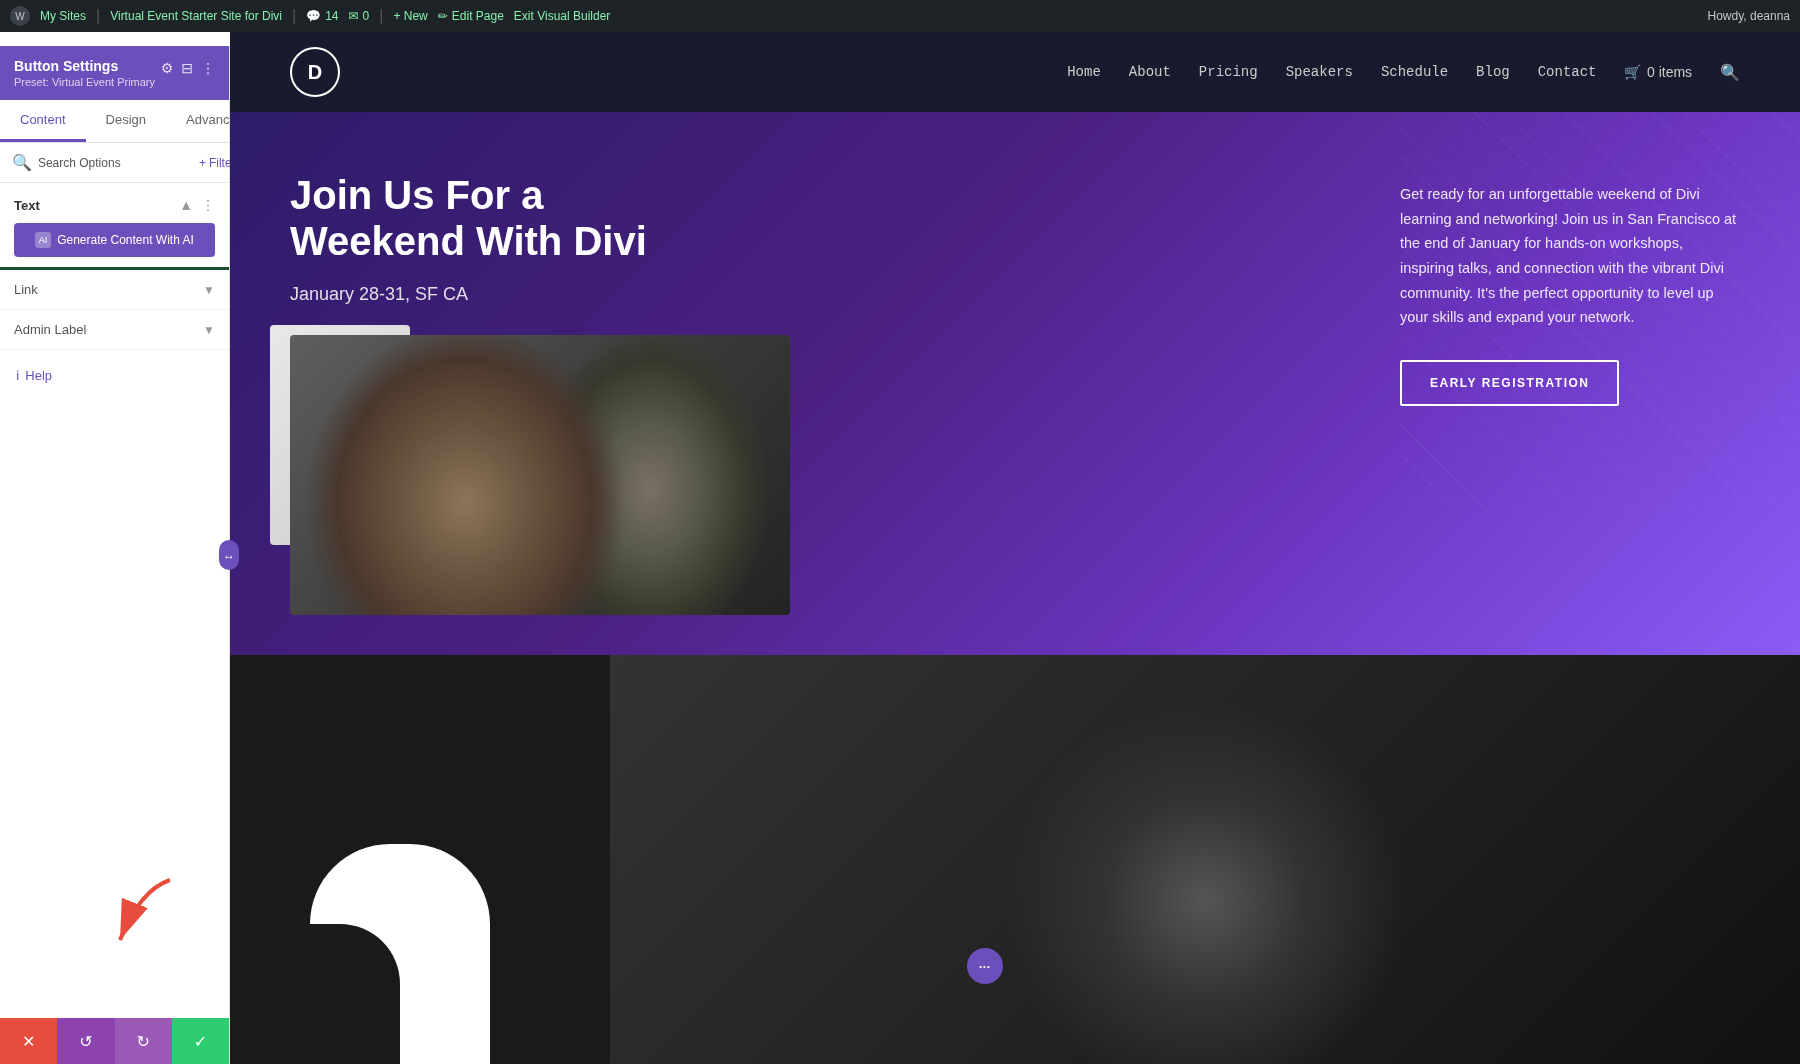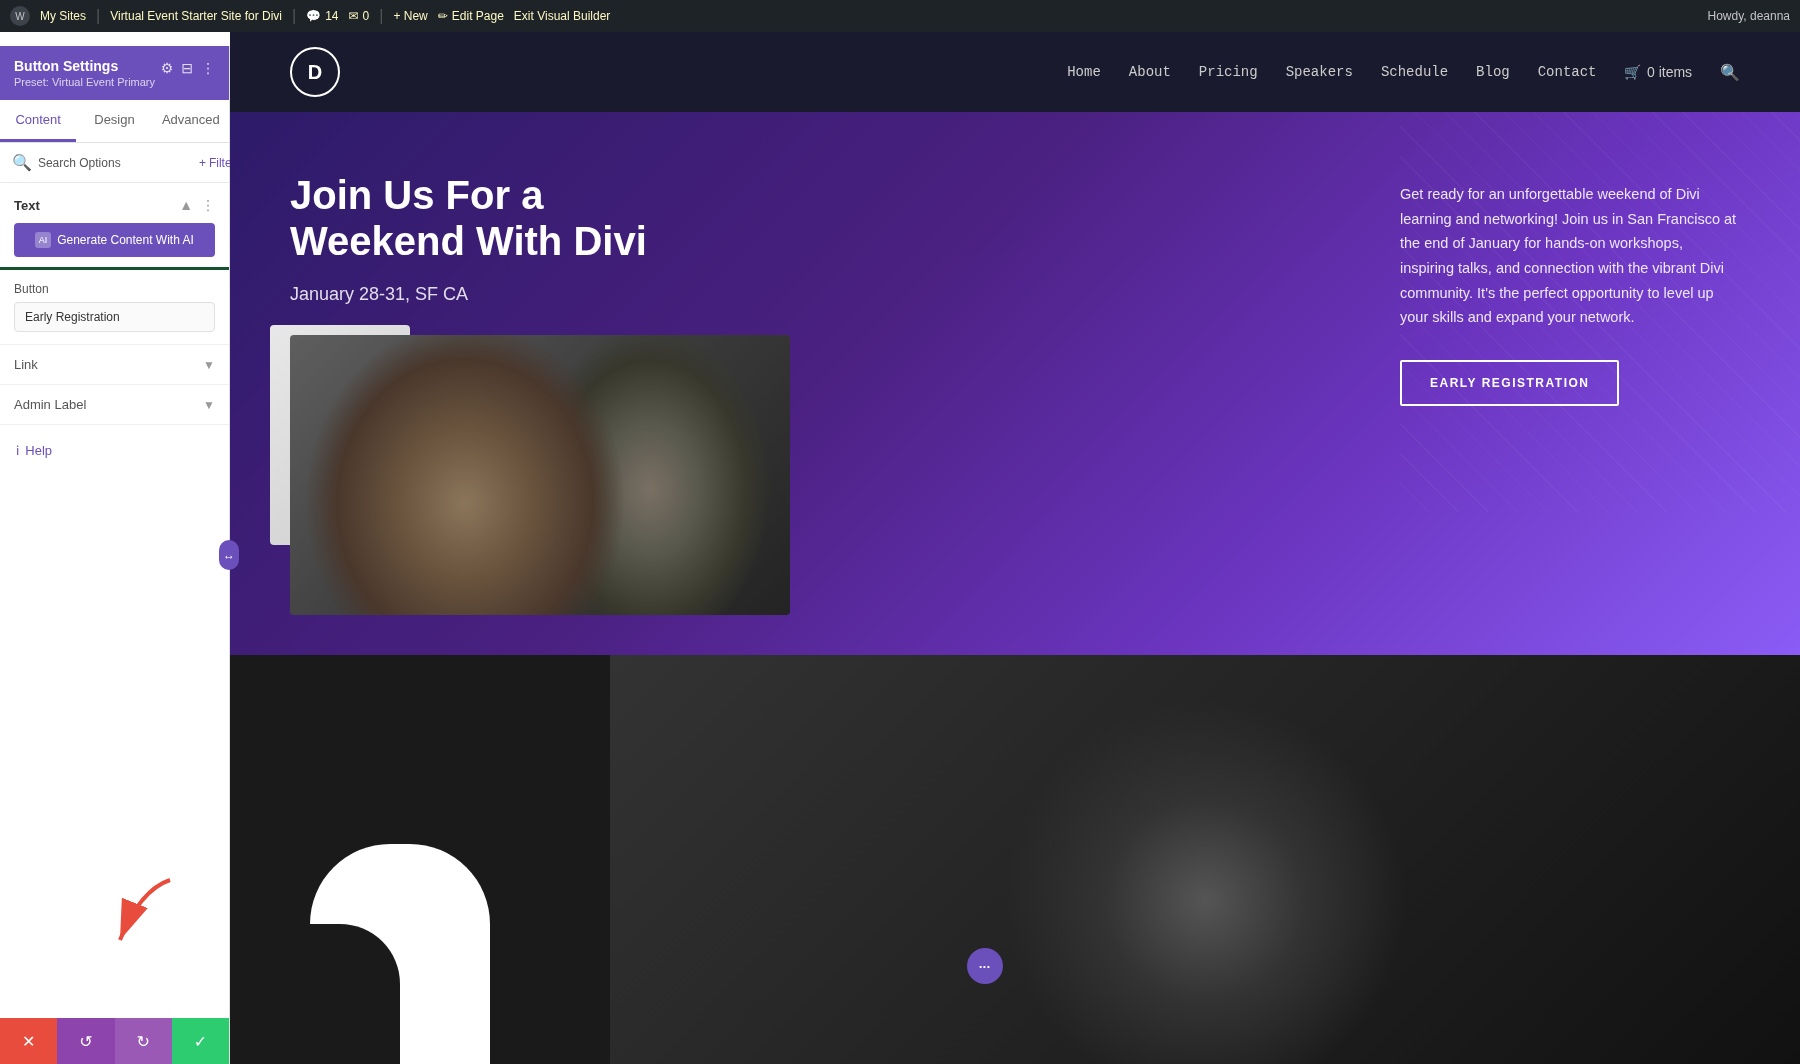--- a/index.html
+++ b/index.html
@@ -16,21 +16,21 @@
       flex-shrink: 0;
       z-index: 100;
     }
     .admin-bar-left {
       display: flex;
       align-items: center;
       gap: 10px;
       flex: 1;
     }
     .admin-bar-item {
-      color: #fef9c3;
+      color: #86efac;
       font-size: 12px;
       display: flex;
       align-items: center;
       gap: 4px;
       white-space: nowrap;
     }
     .admin-bar-right {
       color: #c3c4c7;
       font-size: 12px;
     }
@@ -93,22 +93,21 @@
       cursor: pointer;
     }
 
     
     .panel-tabs {
       display: flex;
       border-bottom: 1px solid #e0e0e0;
     }
     .panel-tab {
       flex: 1;
-      text-align: center;
-      padding: 12px 4px;
+      padding: 12px 20px;
       font-size: 13px;
       color: #666;
       cursor: pointer;
       border-bottom: 3px solid transparent;
     }
     .panel-tab.active {
       color: #6B4FBB;
       border-bottom-color: #6B4FBB;
       font-weight: 500;
     }
@@ -582,24 +581,20 @@
           <span class="section-icon">▲</span>
           <span class="section-icon">⋮</span>
         </div>
       </div>
       <button class="generate-btn">
         <span class="ai-icon">AI</span>
         <span>Generate Content With AI</span>
       </button>
     </div>
 
-    <div class="button-section">
-      <div class="button-label">Button</div>
-      <input type="text" class="button-input" value="Early Registration" style="">
-    </div>
 
     <div class="collapsible-section">
       <span class="collapsible-title">Link</span>
       <span class="chevron">▼</span>
     </div>
 
     <div class="collapsible-section">
       <span class="collapsible-title">Admin Label</span>
       <span class="chevron">▼</span>
     </div>

